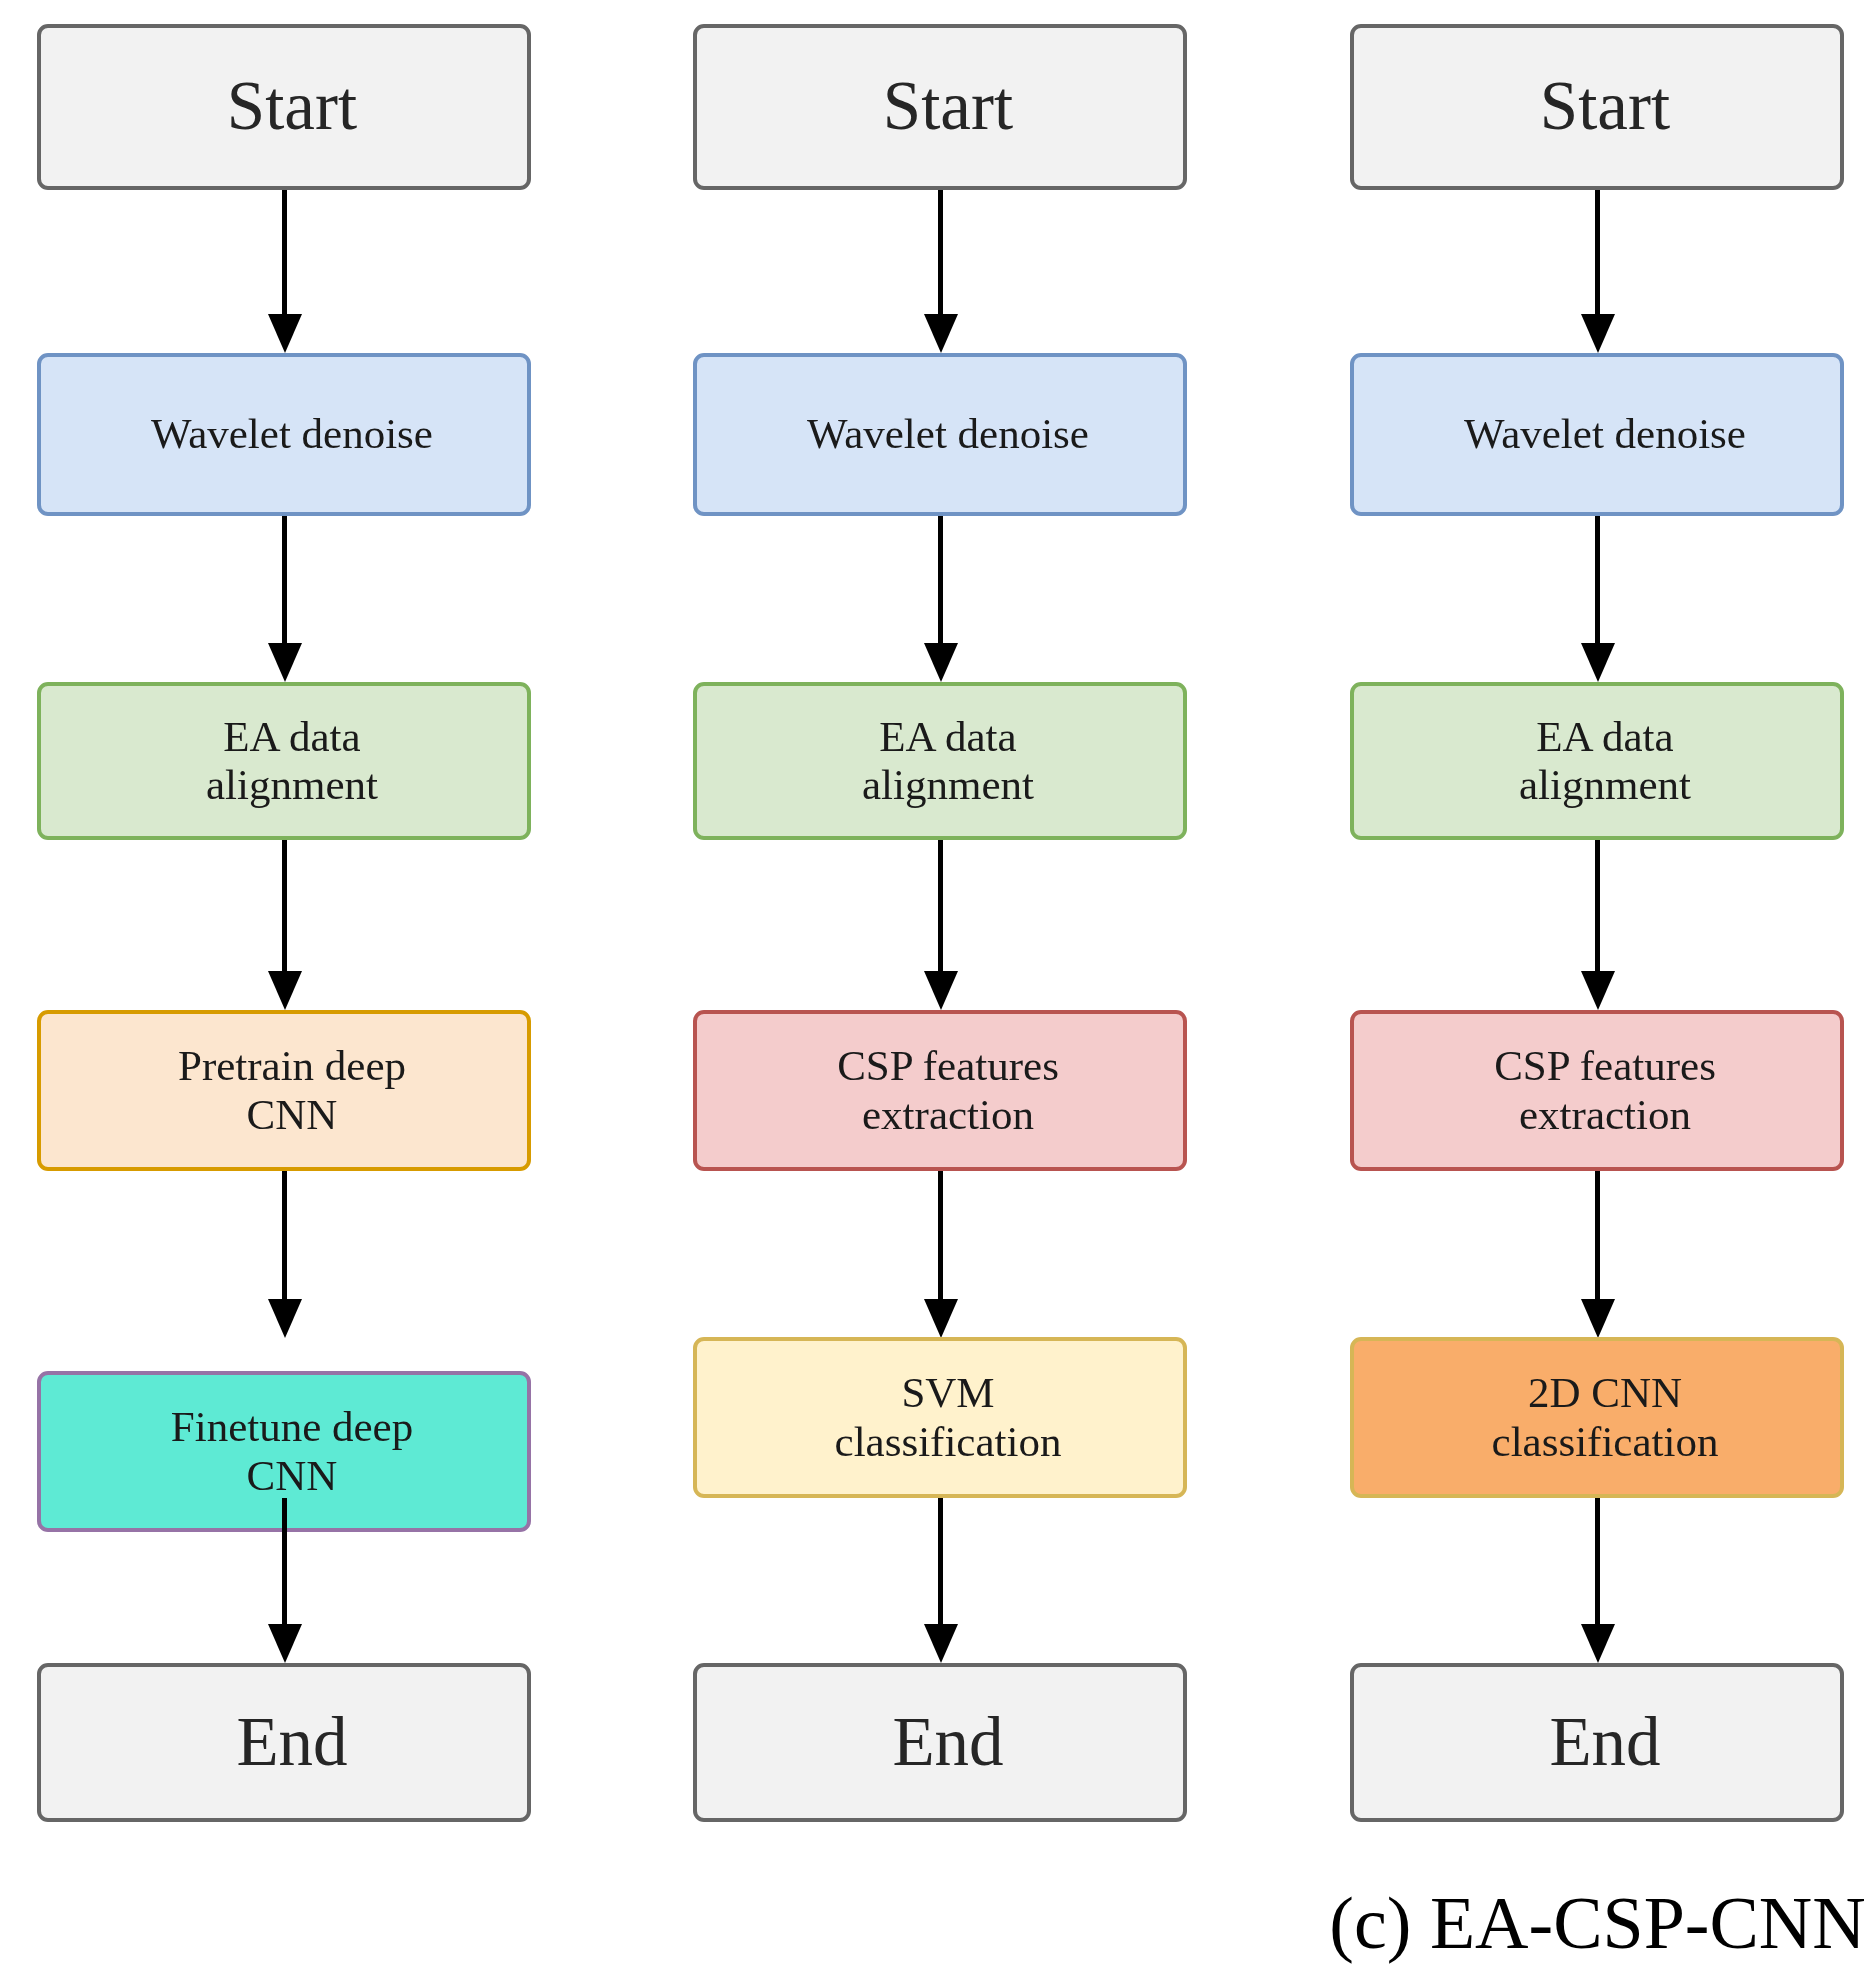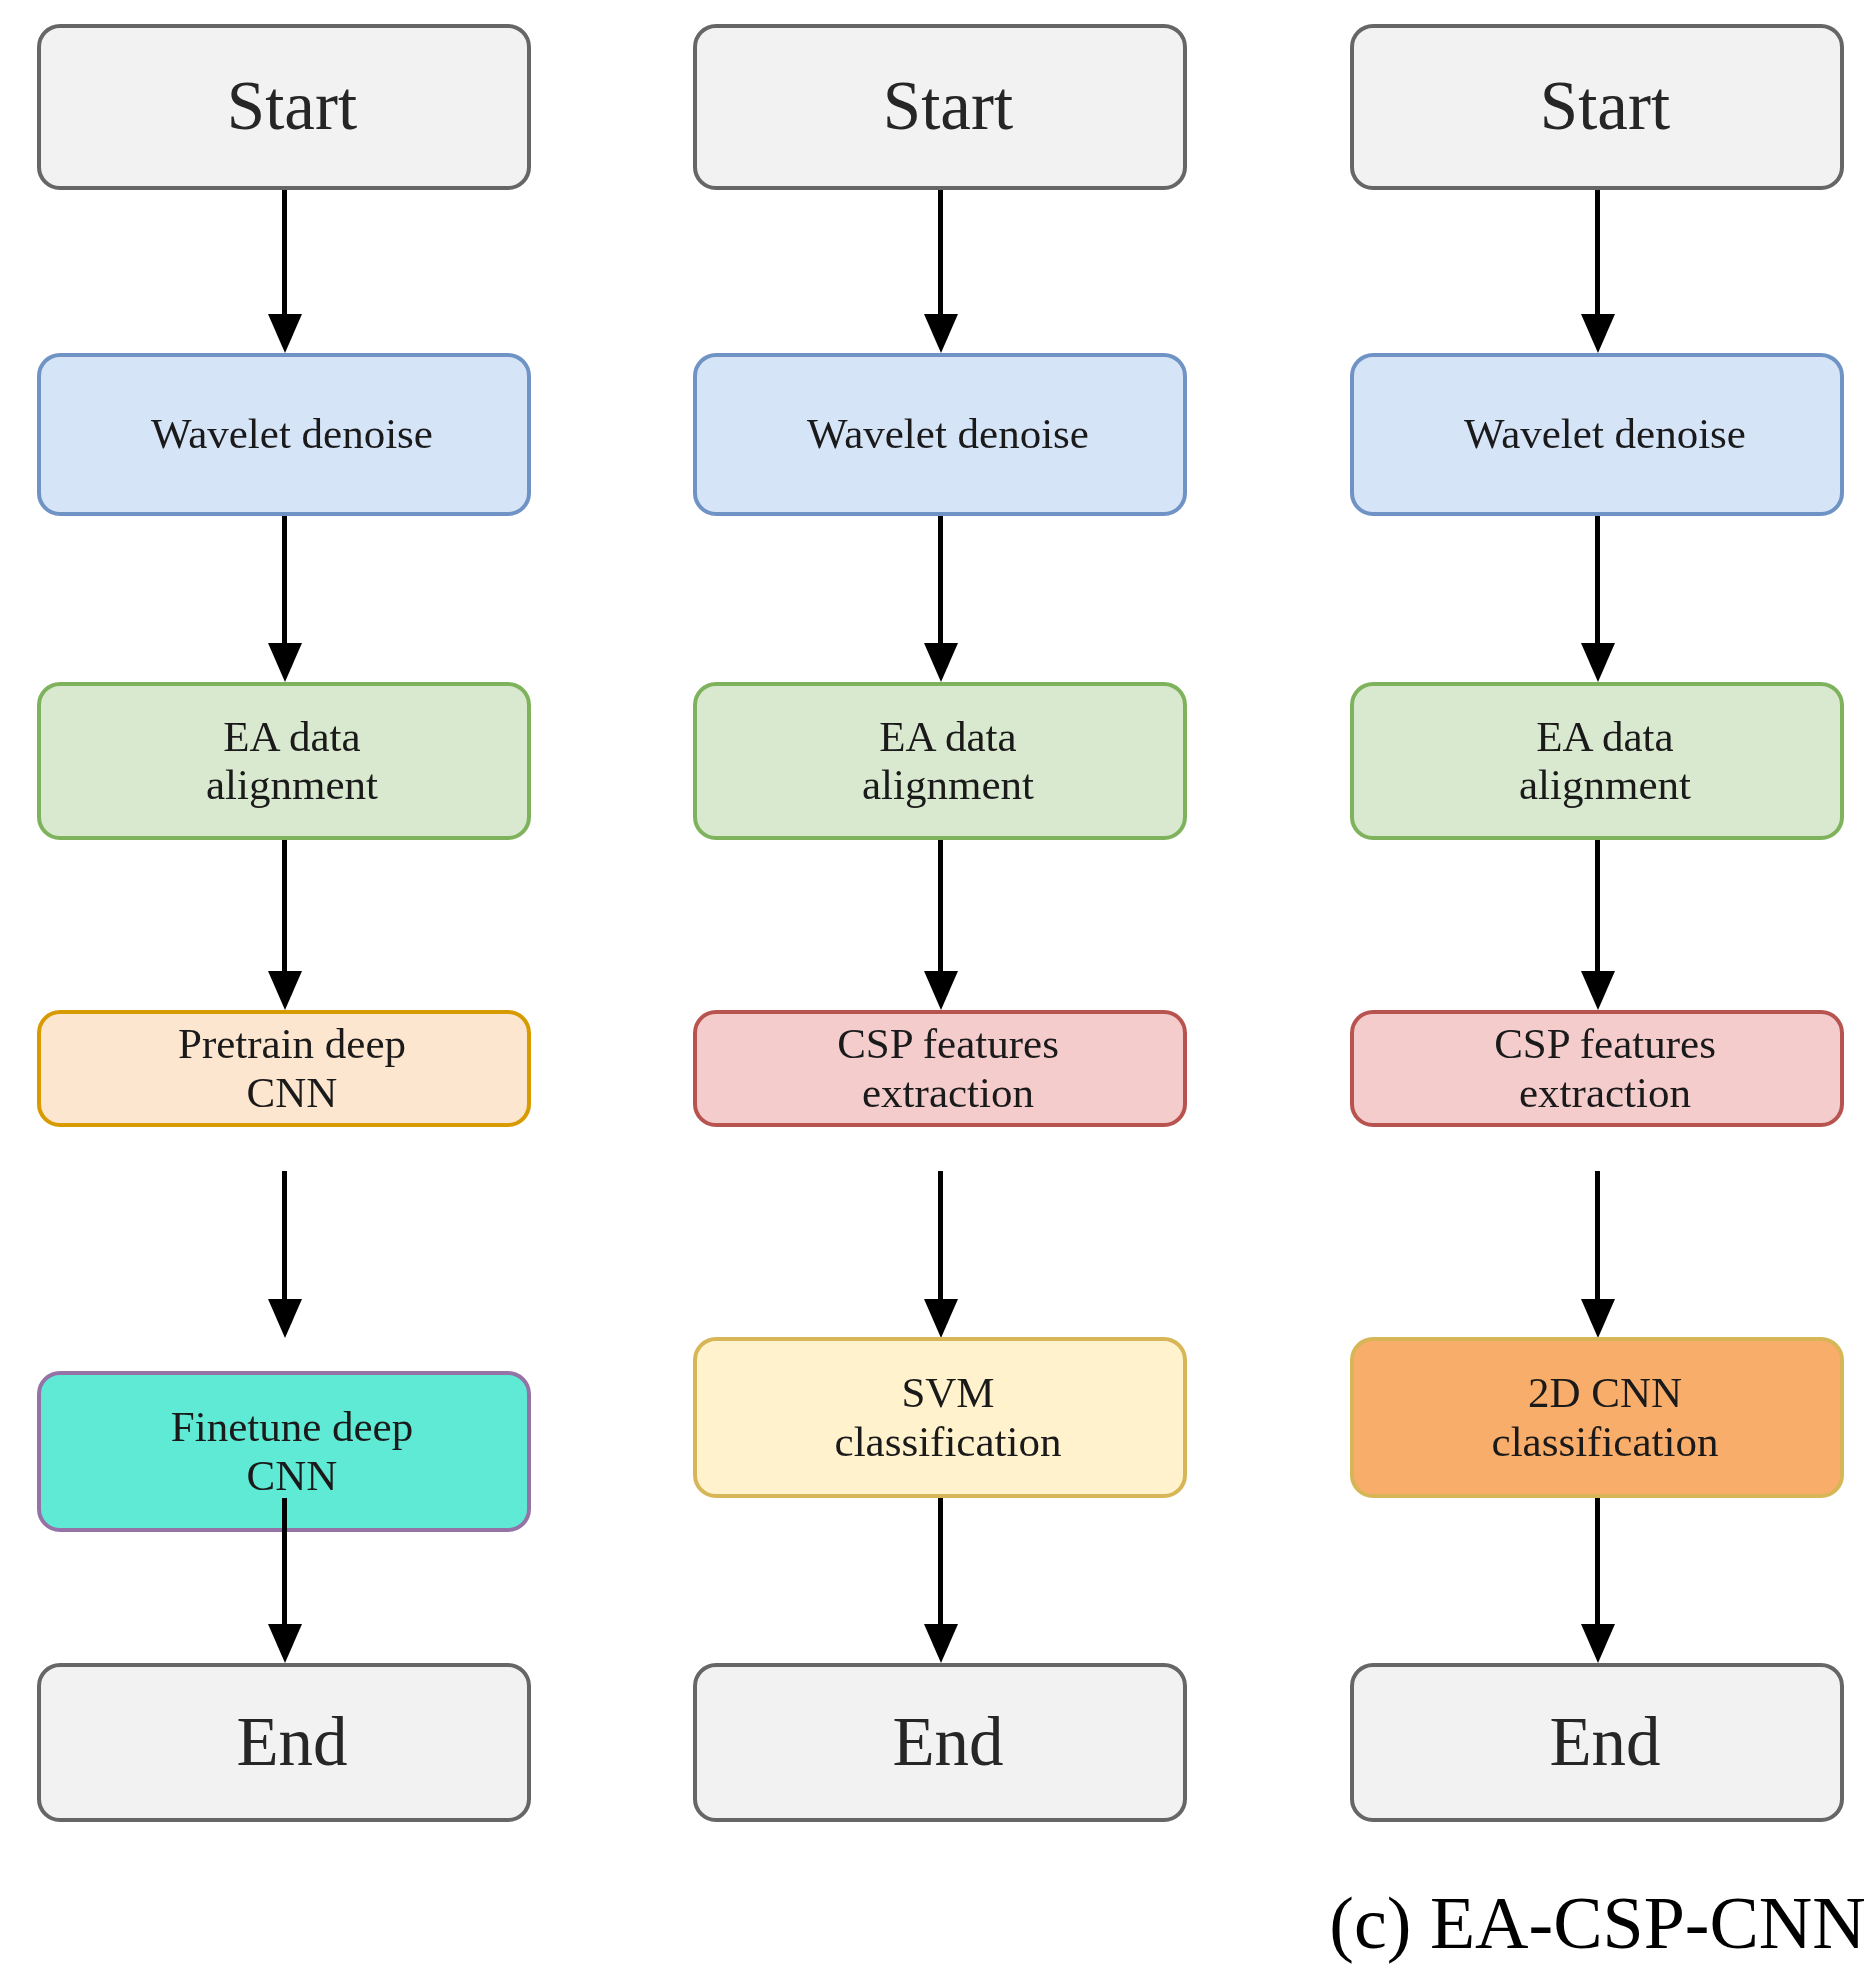--- a/index.html
+++ b/index.html
@@ -19,21 +19,21 @@
     position: absolute;
     top: 0;
     width: 494px;
     height: 1988px;
   }
   .node {
     position: absolute;
     left: 0;
     width: 494px;
     box-sizing: border-box;
-    border-radius: 23px;
+    border-radius: 11px;
     border-width: 4.4px;
     border-style: solid;
     display: flex;
     align-items: center;
     justify-content: center;
     text-align: center;
     line-height: 1.12;
     color: #1a1a1a;
     padding-left: 16px;
   }
@@ -47,21 +47,21 @@
     font-size: 69px;
     color: #262626;
   }
   .node-process {
     font-size: 43px;
   }
   
   .row-start  { top: 24px;   height: 166px; }
   .row-denoise{ top: 353px;  height: 163px; }
   .row-align  { top: 682px;  height: 158px; }
-  .row-four   { top: 1010px; height: 117px; }
+  .row-four   { top: 1010px; height: 161px; }
   .row-five   { top: 1337px; height: 161px; }
   .row-end    { top: 1663px; height: 159px; }
 
   
   .connector {
     position: absolute;
     left: 242px;
     width: 10.6px;
   }
   .connector .shaft {

